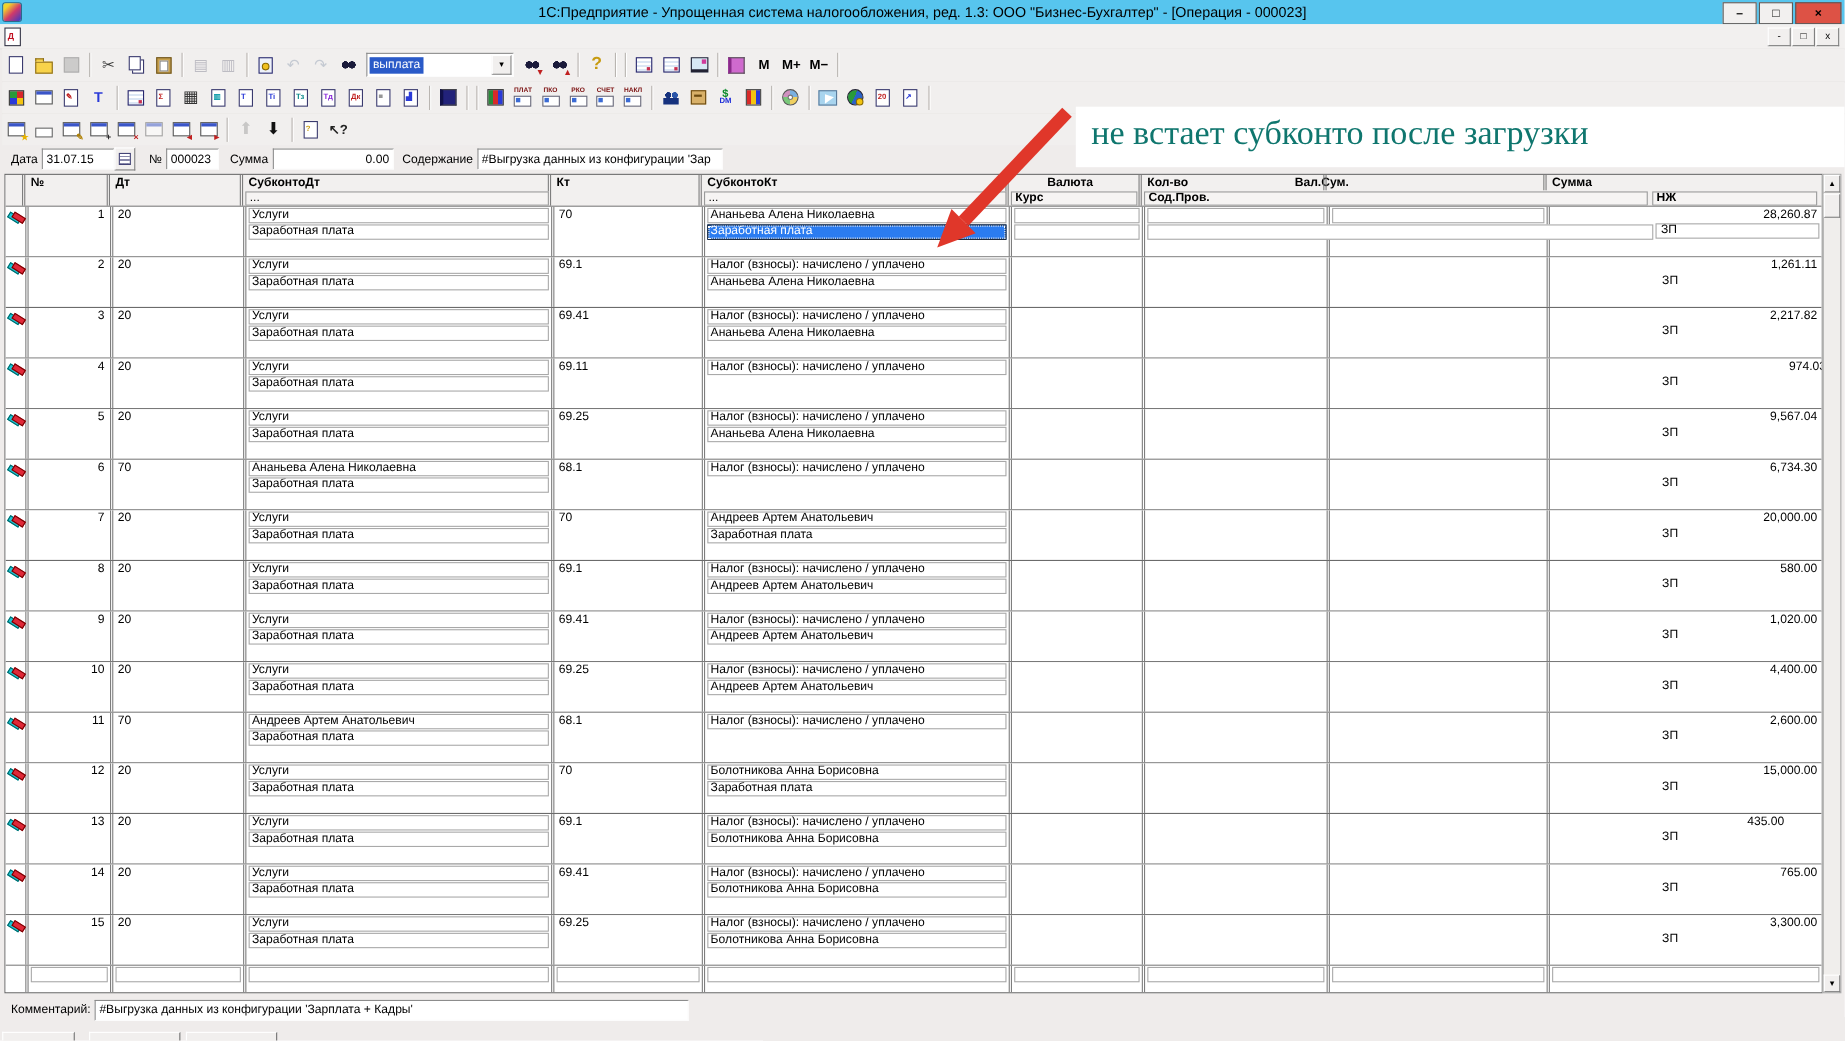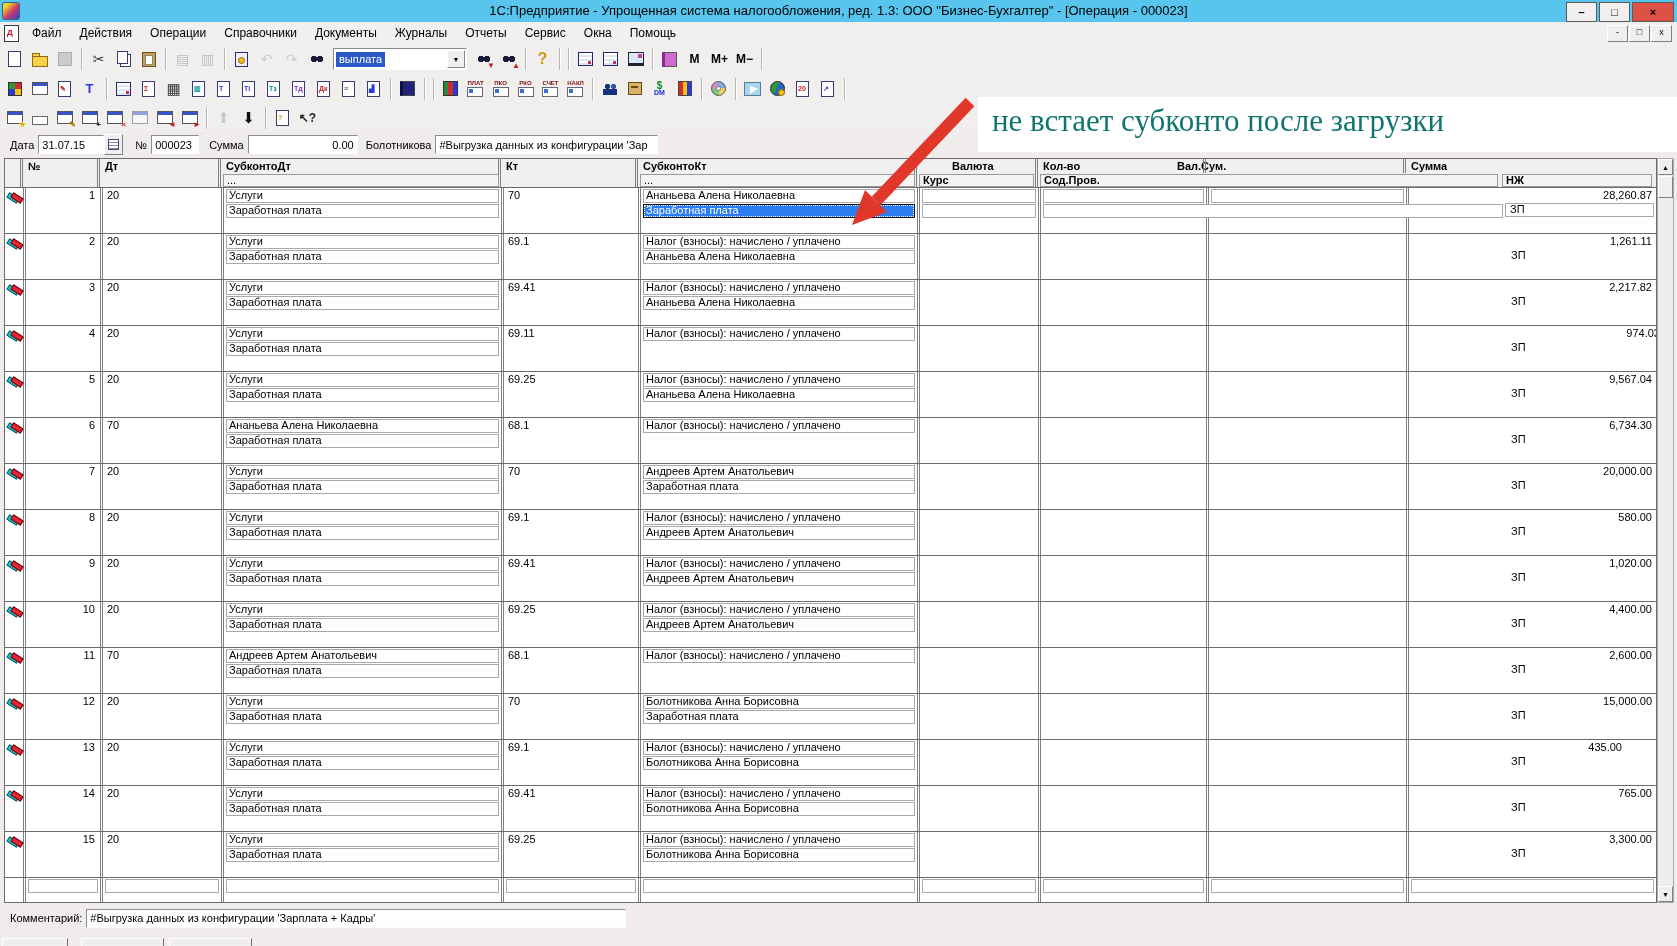--- a/index.html
+++ b/index.html
@@ -133,32 +133,20 @@
     <div class="win-btn">–</div>
     <div class="win-btn">□</div>
     <div class="win-btn close">×</div>
   </div>
 </div>
 
 <div class="menubar">
   <div class="menu-doc">
       <i>Д</i>
     </div>
-  <div id="menu-items" style="display:flex">
-      <span class="menu-item">Файл</span>
-      <span class="menu-item">Действия</span>
-      <span class="menu-item">Операции</span>
-      <span class="menu-item">Справочники</span>
-      <span class="menu-item">Документы</span>
-      <span class="menu-item">Журналы</span>
-      <span class="menu-item">Отчеты</span>
-      <span class="menu-item">Сервис</span>
-      <span class="menu-item">Окна</span>
-      <span class="menu-item">Помощь</span>
-    </div>
   <div class="mdibtns">
     <div class="mdibtn">-</div>
     <div class="mdibtn">□</div>
     <div class="mdibtn">x</div>
   </div>
 </div>
 
 <div class="toolbar tb1" id="tb1">
     <div class="tbtn">
       <span class="b-doc"></span>
@@ -438,21 +426,21 @@
 <div class="formrow">
   <span class="flabel">Дата</span>
   <input class="inp" style="width: 66px;" value="31.07.15">
   <div class="calbtn">
       <div class="cg"></div>
     </div>
   <span class="flabel" style="margin-left:12px">№</span>
   <input class="inp" style="width: 48px;" value="000023">
   <span class="flabel" style="margin-left:10px">Сумма</span>
   <input class="inp" style="width: 110px; text-align: right;" value="0.00">
-  <span class="flabel" style="margin-left:8px">Болотникова</span>
+  <span class="flabel" style="margin-left:8px">Содержание</span>
   <input class="inp" style="width: 223px;" value="#Выгрузка данных из конфигурации 'Зар">
 </div>
 
 <div class="table" id="ptable">
     <div class="thead">
       <span class="hlab" style="left: 23px;">№</span>
       <span class="hlab" style="left: 100px;">Дт</span>
       <span class="hlab" style="left: 221px;">СубконтоДт</span>
       <span class="hlab" style="left: 501px;">Кт</span>
       <span class="hlab" style="left: 638px;">СубконтоКт</span>

